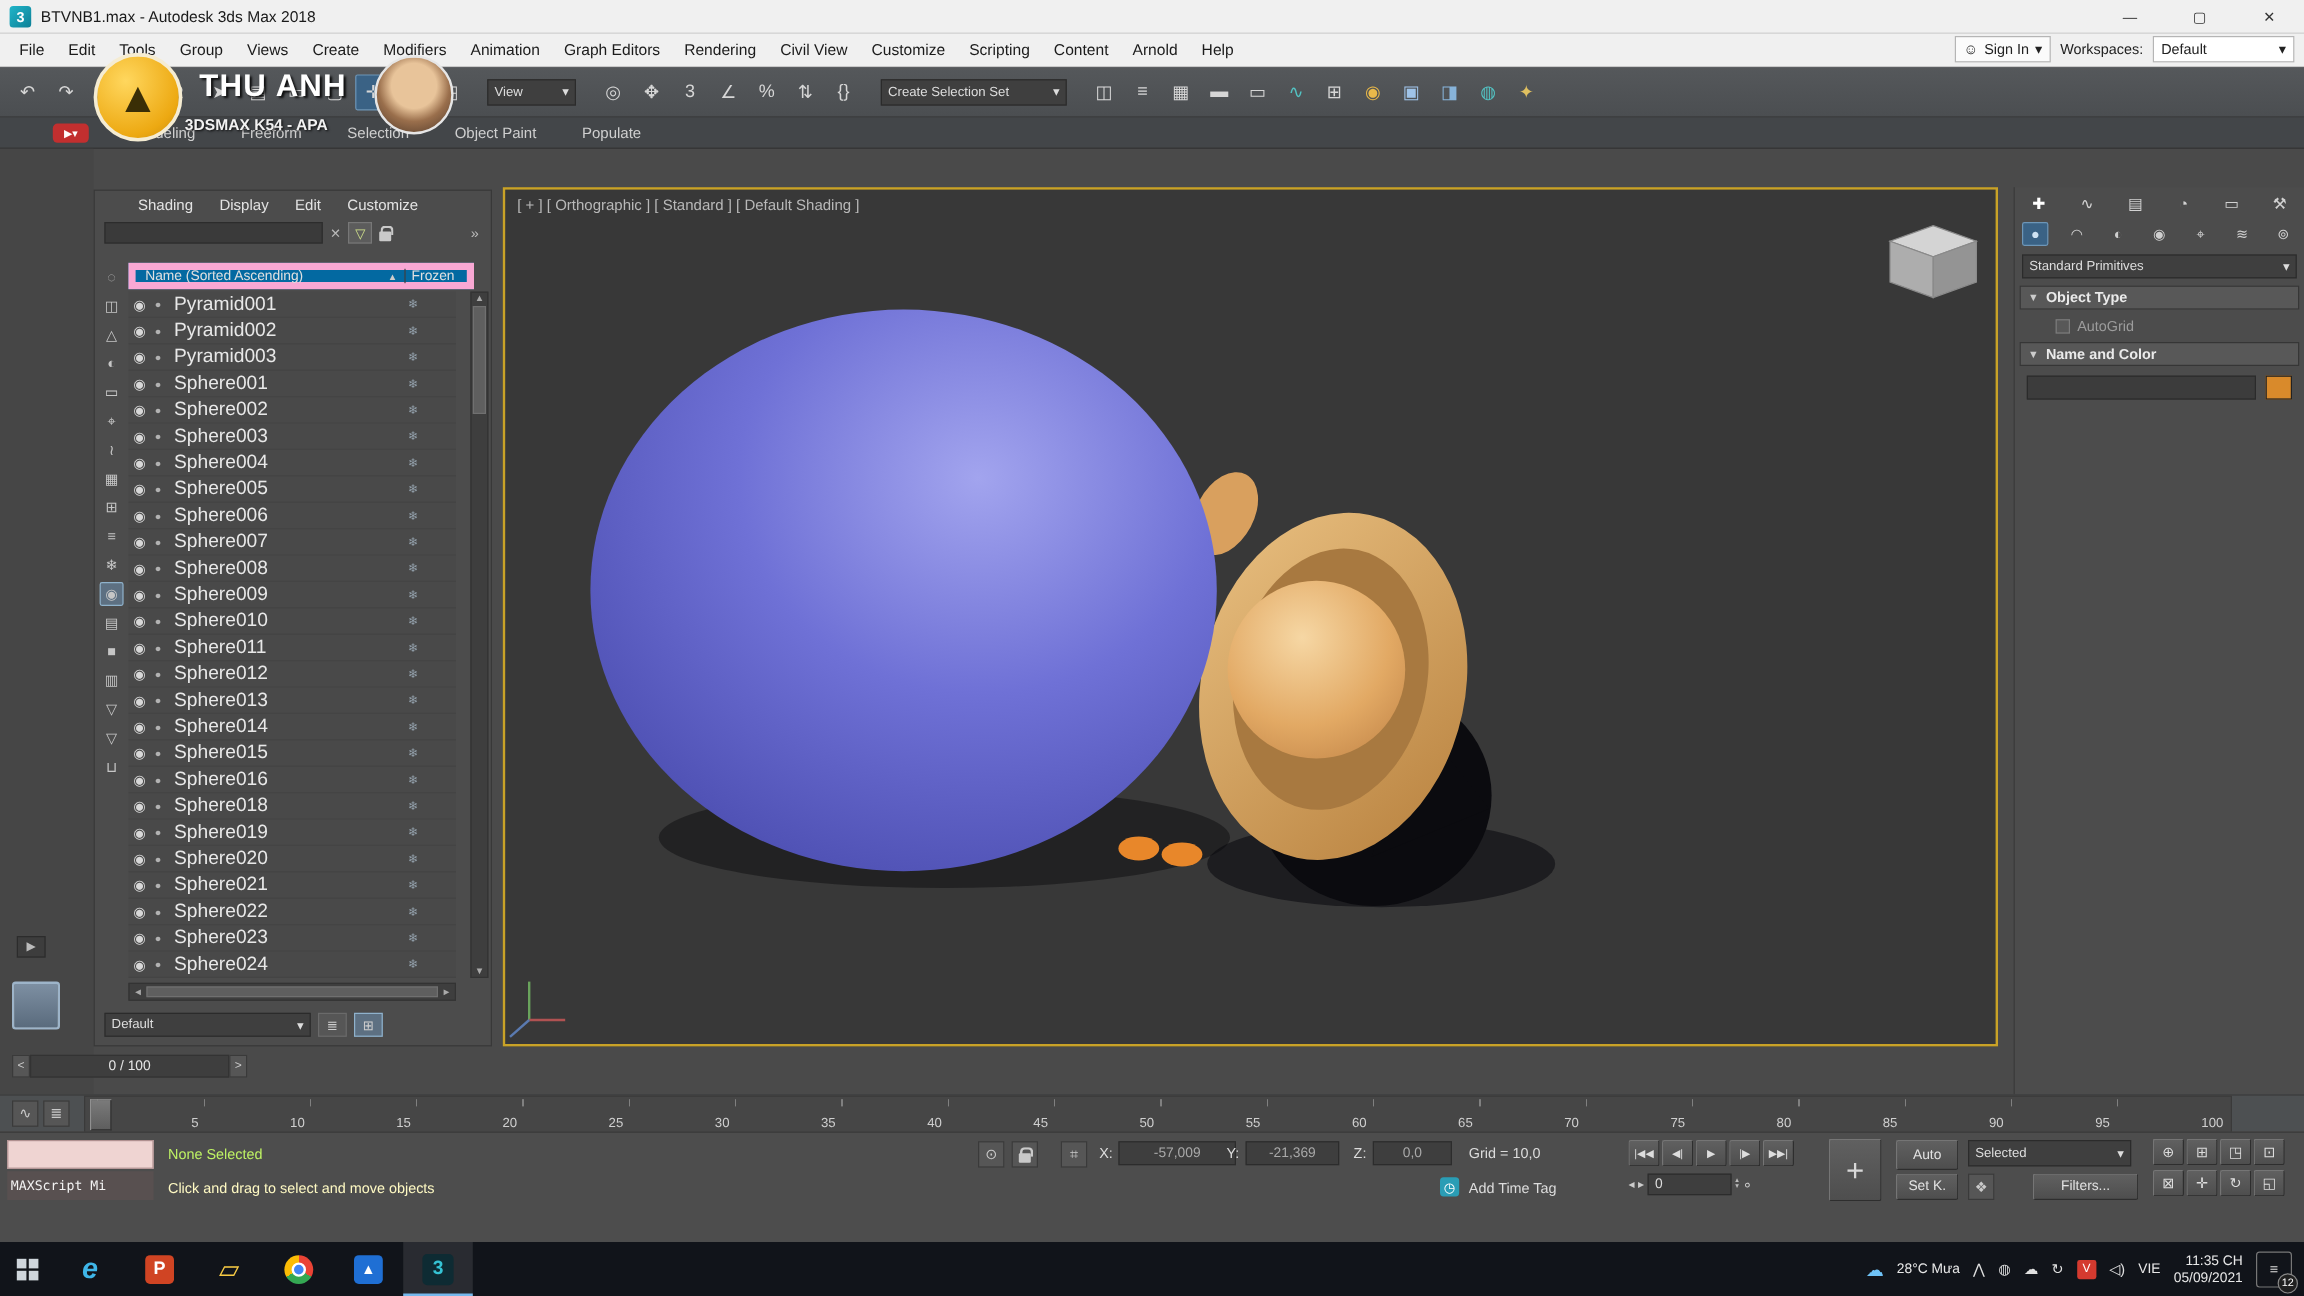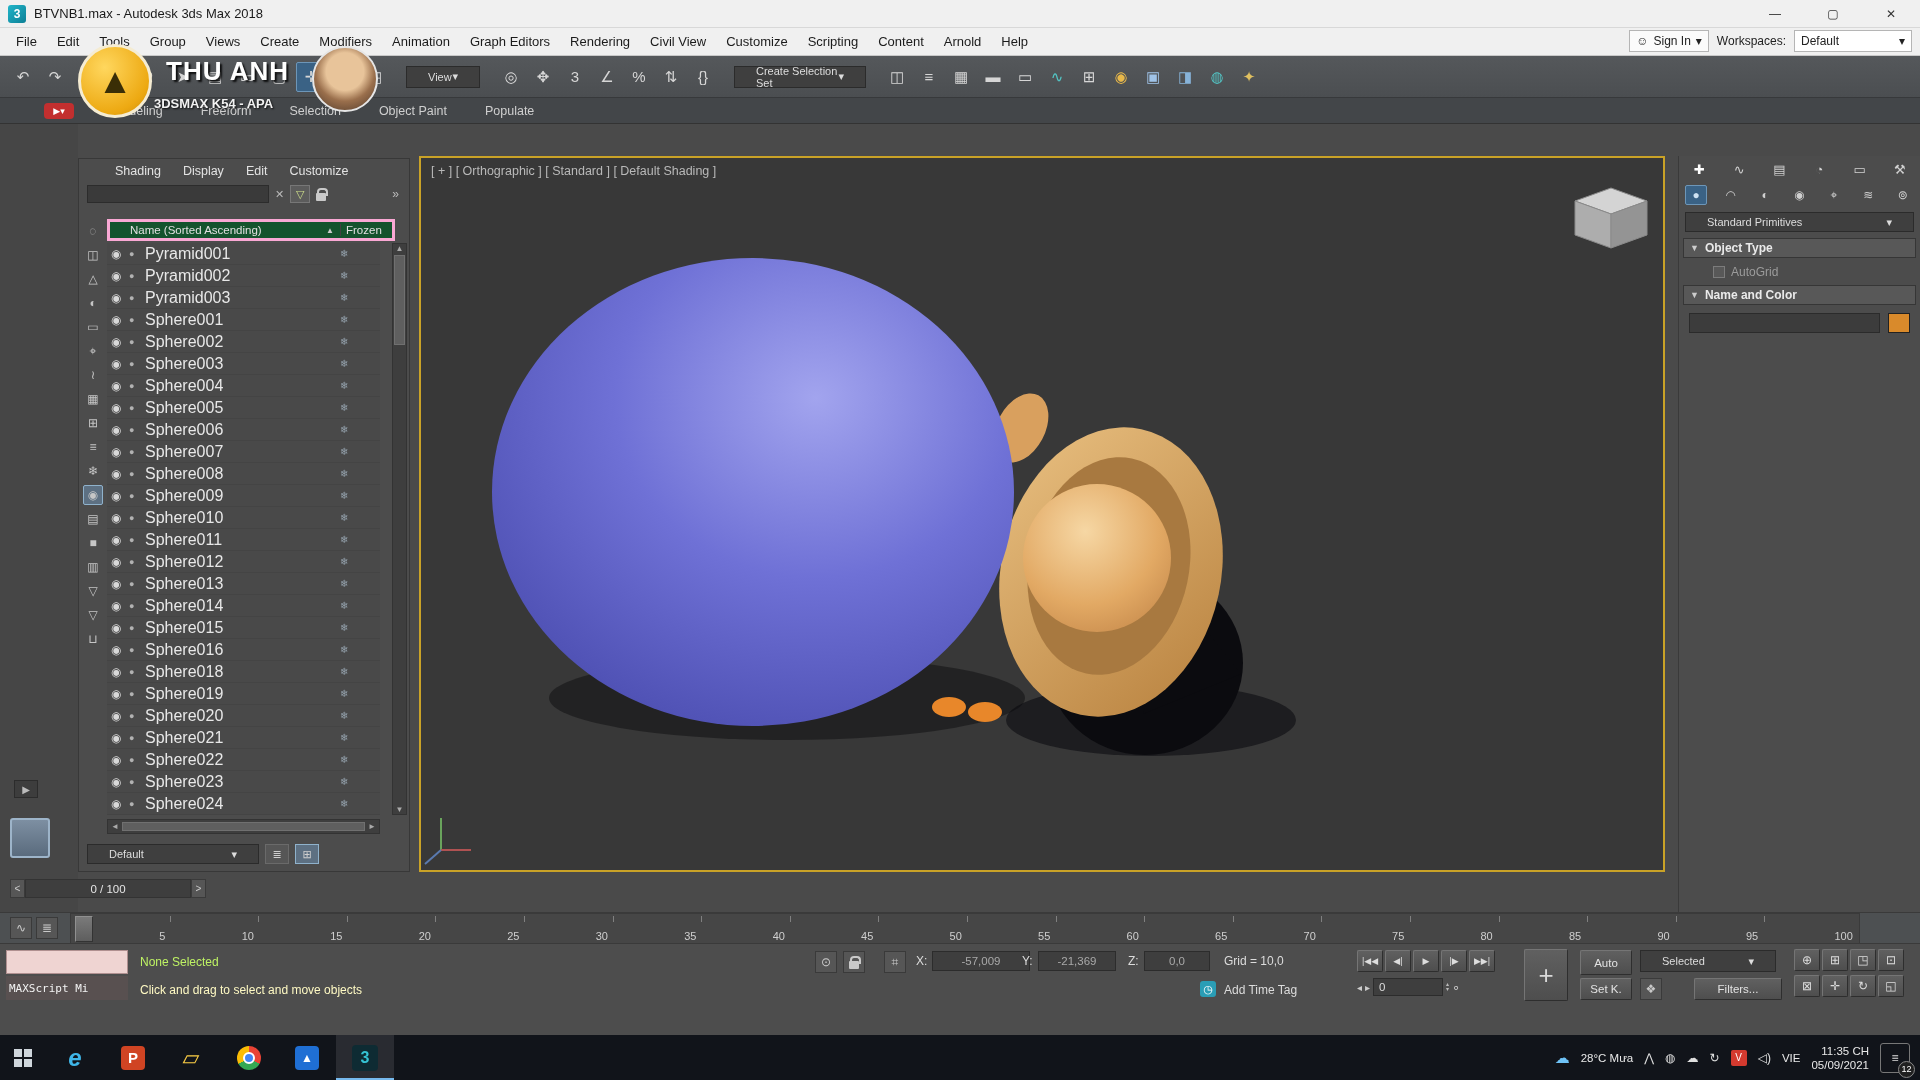--- a/index.html
+++ b/index.html
@@ -20,21 +20,21 @@
   .menubar-right { position:absolute; right:8px; top:2px; display:flex; align-items:center; gap:8px; }
   .signin { display:flex; align-items:center; gap:5px; background:#fbfbfb; border:1px solid #b5b5b5; height:22px; padding:0 6px; font-size:12px; color:#222; }
   .ws-label { font-size:12px; color:#222; }
   .ws-combo { background:#fff; border:1px solid #b5b5b5; height:22px; width:118px; display:flex; align-items:center; justify-content:space-between; padding:0 6px; font-size:12px; color:#222; }
 
   
   .toolbar { left:0; top:56px; width:1920px; height:42px; background:linear-gradient(#55585b,#4b4e51); border-bottom:1px solid #37393b; display:flex; align-items:center; padding-left:8px; gap:2px; }
   .ibox { width:30px; height:30px; display:flex; align-items:center; justify-content:center; color:#d6d6d6; font-size:15px; border-radius:2px; flex:0 0 auto; }
   .ibox.active { background:#3a6285; border:1px solid #6d96b8; }
   .tsep { width:12px; height:30px; flex:0 0 auto; }
-  .combo { background:#3f3f3f; border:1px solid #2b2b2b; color:#ddd; font-size:11px; display:flex; align-items:center; justify-content:space-between; padding:0 21px; height:22px; }
+  .combo { background:#3f3f3f; border:1px solid #2b2b2b; color:#ddd; font-size:11px; display:flex; align-items:center; justify-content:space-between; padding:0 5px; height:22px; }
   .c-mat{color:#e8b84a}.c-rend{color:#9fc3e8}.c-rfw{color:#87b3d9}.c-teal{color:#53c3c3}.c-gold{color:#e0c060}
 
   
   .ribbonrow { left:0; top:98px; width:1920px; height:26px; background:#434649; display:flex; align-items:center; gap:38px; padding-left:44px; border-bottom:1px solid #333; }
   .ribbon-tab { font-size:12.5px; color:#cfcfcf; }
   .media-ic { width:30px; height:16px; background:#c22f2f; border-radius:4px; color:#fff; font-size:9px; display:flex; align-items:center; justify-content:center; }
 
   
   .watermark { left:70px; top:40px; width:330px; height:84px; z-index:60; pointer-events:none; }
   .wm-logo { position:absolute; left:8px; top:4px; width:74px; height:74px; border-radius:50%; background:radial-gradient(circle at 35% 30%,#ffd75e,#eda912 70%,#c88a08); border:3px solid #f5ecd2; display:flex; align-items:center; justify-content:center; color:#3a2e06; font-size:36px; }
@@ -50,21 +50,21 @@
   
   .explorer { left:78px; top:158px; width:332px; height:714px; background:#4c4c4c; border:1px solid #383838; }
   .x-menus { display:flex; gap:22px; padding:5px 0 4px 36px; font-size:12.5px; color:#e3e3e3; }
   .x-search { display:flex; align-items:center; gap:6px; padding:3px 6px 5px 8px; }
   .x-input { width:182px; height:18px; background:#3a3a3a; border:1px solid #2c2c2c; color:#ddd; font-size:11px; padding:0 4px; }
   .x-clear { color:#b9b9b9; font-size:11px; }
   .x-funnelbtn { width:20px; height:18px; background:#5c5c5c; border:1px solid #777; color:#cfe08a; font-size:11px; display:flex; align-items:center; justify-content:center; }
   .lock { width:10px; height:8px; background:#c9c9c9; border-radius:1px; position:relative; margin-top:5px; }
   .lock::before { content:""; position:absolute; left:1px; top:-5px; width:7px; height:6px; border:2px solid #c9c9c9; border-bottom:none; border-radius:4px 4px 0 0; }
   .x-chev { margin-left:auto; color:#bbb; font-size:12px; padding-right:4px; }
-  .x-header { position:absolute; left:28px; top:60px; width:288px; height:22px; background:#14532d; border:3px solid #f9a8d4; display:flex; align-items:center; font-size:11.5px; color:#e0e0e0;padding-left:12px; }
+  .x-header { position:absolute; left:28px; top:60px; width:288px; height:22px; background:#0369a1; border:6px solid #f9a8d4; display:flex; align-items:center; font-size:11.5px; color:#e0e0e0; }
   .x-header .hn { margin-left:8px; }
   .x-header .hs { margin-left:auto; font-size:8px; color:#ccc; }
   .x-header .hf { width:52px; border-left:1px solid #404040; margin-left:6px; padding-left:5px; }
   .x-filters { position:absolute; left:4px; top:62px; width:24px; display:flex; flex-direction:column; gap:4px; }
   .xf-ic { width:20px; height:20px; display:flex; align-items:center; justify-content:center; font-size:12px; color:#c6c6c6; }
   .xf-ic.active { background:#5d7082; border:1px solid #8fb2cc; border-radius:2px; }
   .x-list { position:absolute; left:28px; top:84px; width:273px; height:572px; background:#494949; overflow:hidden; }
   .x-row { display:flex; align-items:center; height:22px; border-bottom:1px solid #444; padding-left:4px; }
   .x-eye { width:18px; font-size:12px; color:#d8d8d8; }
   .x-dot { width:16px; font-size:9px; color:#b2b2b2; }
@@ -262,21 +262,21 @@
         <span>%</span>
       </div>
       <div class="ibox">
         <span>⇅</span>
       </div>
       <div class="ibox">
         <span>{}</span>
       </div>
     </span>
   <span class="tsep"></span>
-  <div class="combo" style="width:132px">
+  <div class="combo" style="width:155px">
     <span>Create Selection Set</span>
       <span>▾</span>
   </div>
   <span class="tsep"></span>
   <span style="display:flex;gap:2px">
 
   <div class="ibox">
         <span>◫</span>
       </div>
       <div class="ibox">

